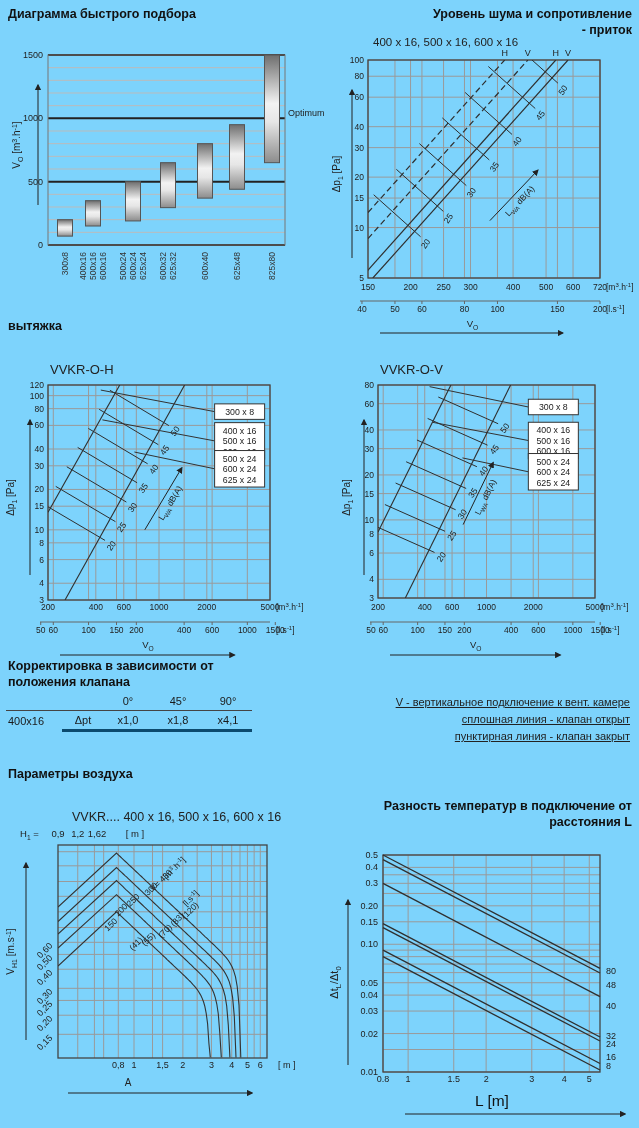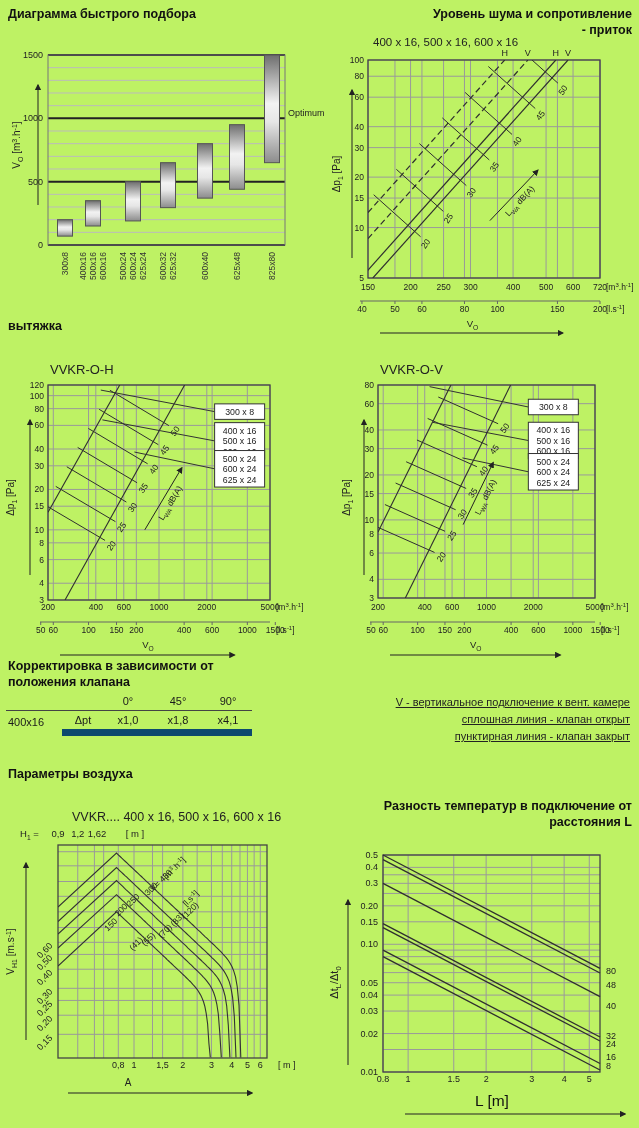--- a/index.html
+++ b/index.html
@@ -1,27 +1,27 @@
 <!DOCTYPE html>
 <html><head>
 <meta charset="utf-8">
 <style>
   html,body{margin:0;padding:0;background:#fff;}
-  .page{position:relative;width:639px;height:1128px;background:#bef264;overflow:hidden;
+  .page{position:relative;width:639px;height:1128px;background:#7dd3fc;overflow:hidden;
         font-family:"Liberation Sans",sans-serif;color:#1a1a1a;}
   .hd{position:absolute;font-size:12.5px;font-weight:bold;line-height:16px;color:#111;white-space:nowrap;}
   .hd.right{text-align:right;}
   .notes{position:absolute;right:9px;top:694px;text-align:right;font-size:11px;line-height:17px;color:#222;text-decoration:underline;}
   svg{position:absolute;overflow:visible;}
   svg text{font-family:"Liberation Sans","DejaVu Sans",sans-serif;}
   table.corr{position:absolute;left:6px;top:692px;border-collapse:collapse;font-size:11px;color:#1a1a1a;}
   table.corr td{padding:1px 4px;text-align:center;height:16px;}
   table.corr td:first-child{text-align:left;padding-left:2px;}
   table.corr tr.hrow td{border-bottom:1px solid #444;}
-  table.corr tr.r1 td:not(:first-child){border-bottom:7px solid #0c4a6e;margin-top:24px;}
+  table.corr tr.r1 td:not(:first-child){border-bottom:3px solid #0c4a6e;margin-top:24px;}
 </style>
 </head>
 <body>
 
 <div class="page">
 
   <div class="hd" style="left:8px;top:6px">Диаграмма быстрого подбора</div>
 
   <div class="hd right" style="right:7px;top:6px">
     <div>Уровень шума и сопротивление</div>

